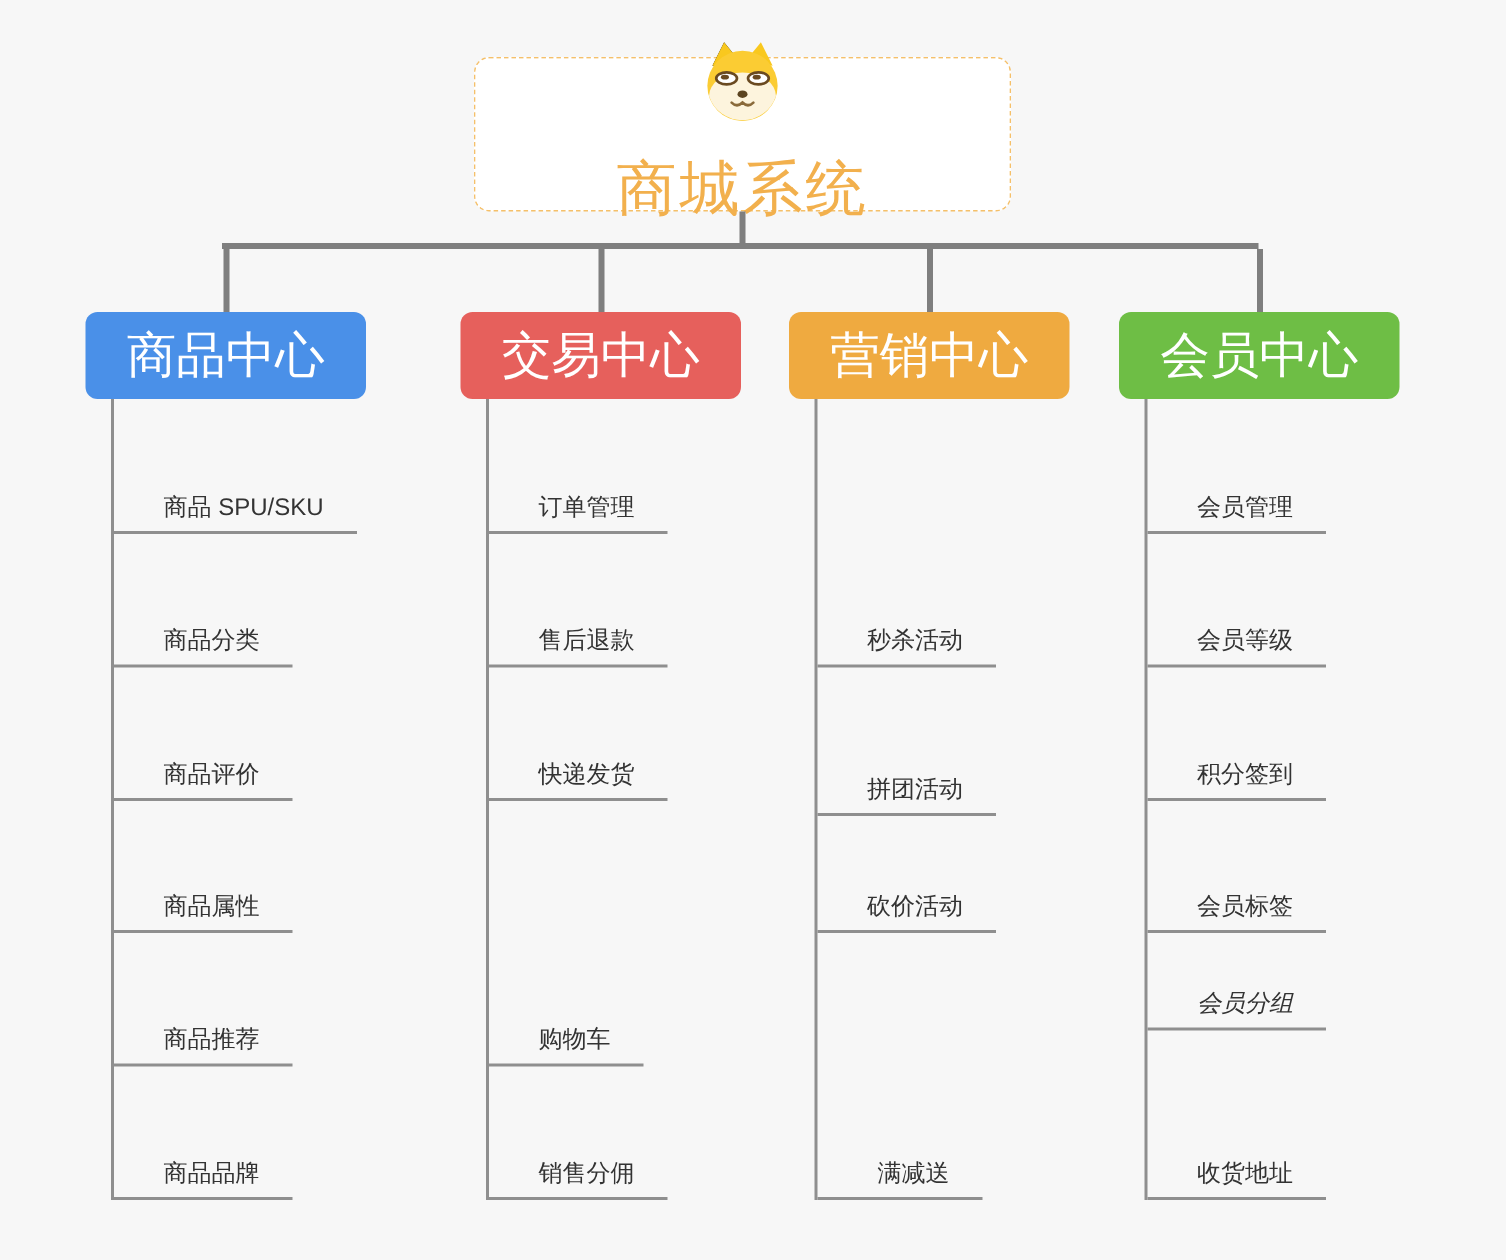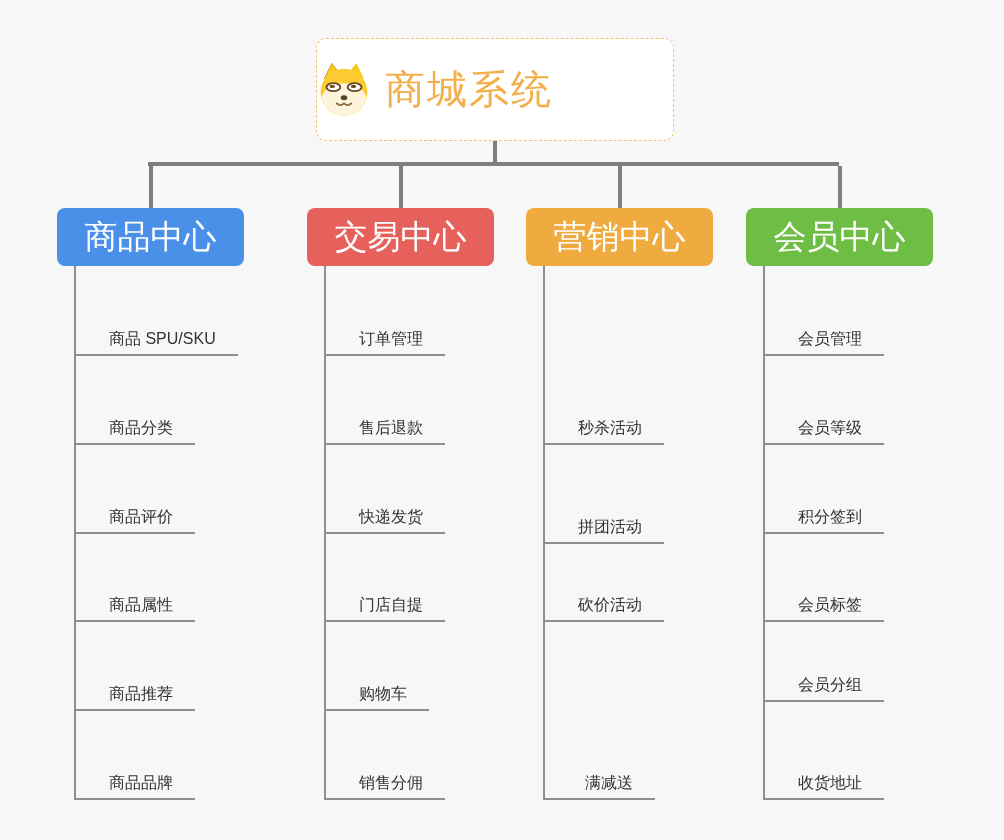--- a/index.html
+++ b/index.html
@@ -17,21 +17,21 @@
     font-family:"Liberation Sans", sans-serif;
   }
   #canvas{position:relative;width:1004px;height:840px;overflow:hidden;}
 
   .root{
     position:absolute;left:316px;top:38px;width:358px;height:103px;
     background:#ffffff;
     border:1px dashed var(--root-border);
     border-radius:10px;
     box-sizing:border-box;
-    display:flex;align-items:center;gap:14px;
+    display:flex;align-items:center;justify-content:center;gap:14px;flex-direction:column;
   }
   .doge{width:54px;height:58px;display:flex;align-items:center;justify-content:center;}
   .root-label{font-size:40px;color:var(--root-text);letter-spacing:2px;}
 
   .trunk{position:absolute;left:493px;top:141px;width:4px;height:25px;background:var(--connector);}
   .bus{position:absolute;left:148px;top:162px;width:691px;height:4px;background:var(--connector);}
   .drop{position:absolute;top:166px;width:4px;height:42px;background:var(--connector);}
 
   .bbox{
     position:absolute;top:208px;width:187px;height:58px;
@@ -122,23 +122,20 @@
     </div>
 
     <div class="leaf" style="top: 133px;">
       <span class="leaf-label">售后退款</span>
     </div>
 
     <div class="leaf" style="top: 222px;">
       <span class="leaf-label">快递发货</span>
     </div>
 
-    <div class="leaf" style="top: 310px;">
-      <span class="leaf-label">门店自提</span>
-    </div>
 
     <div class="leaf" style="top: 399px;">
       <span class="leaf-label">购物车</span>
     </div>
 
     <div class="leaf" style="top: 488px;">
       <span class="leaf-label">销售分佣</span>
     </div>
   </div>
 
@@ -180,21 +177,21 @@
     </div>
 
     <div class="leaf" style="top: 222px;">
       <span class="leaf-label">积分签到</span>
     </div>
 
     <div class="leaf" style="top: 310px;">
       <span class="leaf-label">会员标签</span>
     </div>
 
-    <div class="leaf" style="top: 390px;">
+    <div class="leaf" style="top: 375px; font-style: italic;">
       <span class="leaf-label">会员分组</span>
     </div>
 
     <div class="leaf" style="top: 488px;">
       <span class="leaf-label">收货地址</span>
     </div>
   </div>
   </div>
 
 </div>

